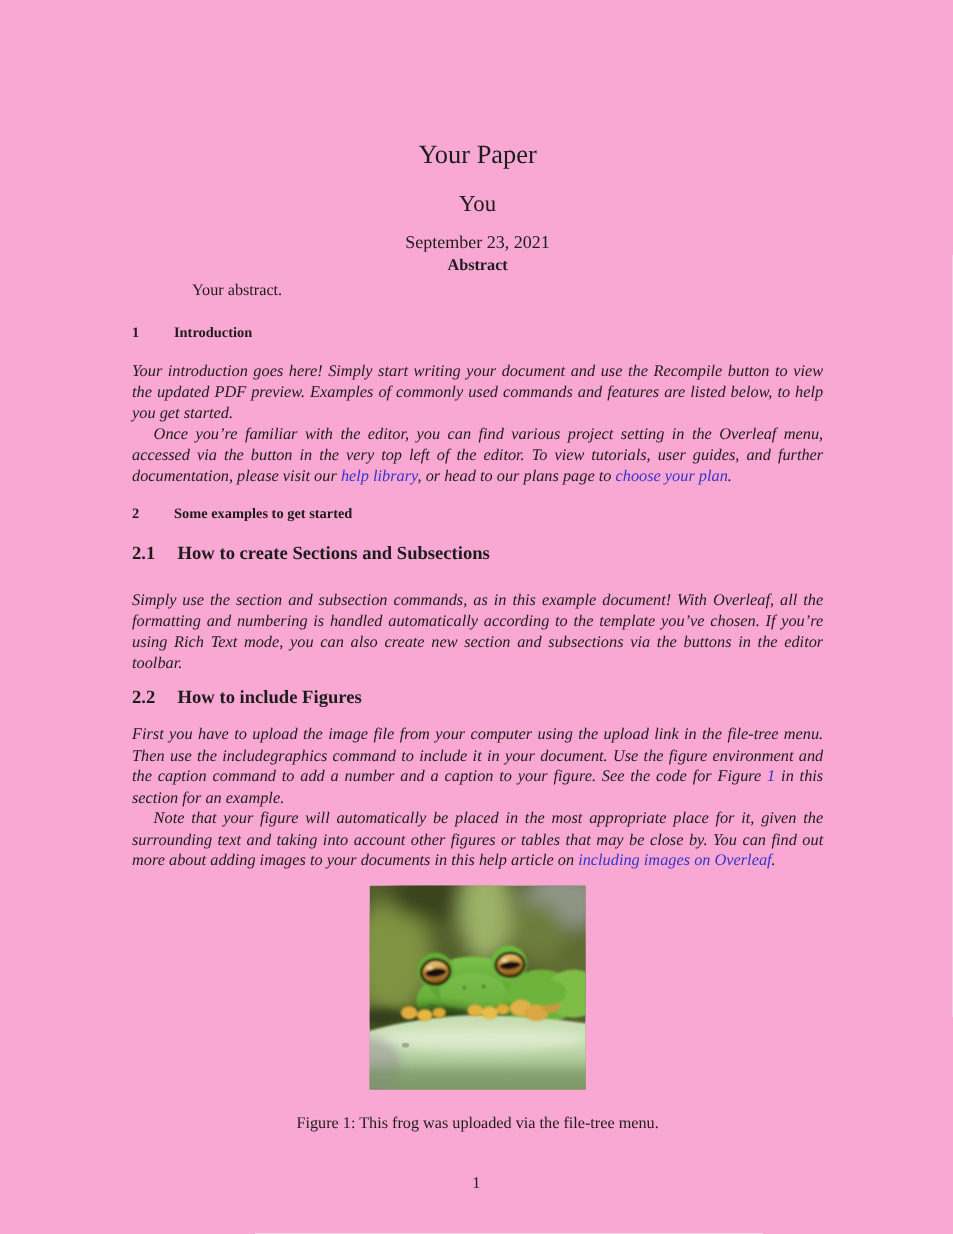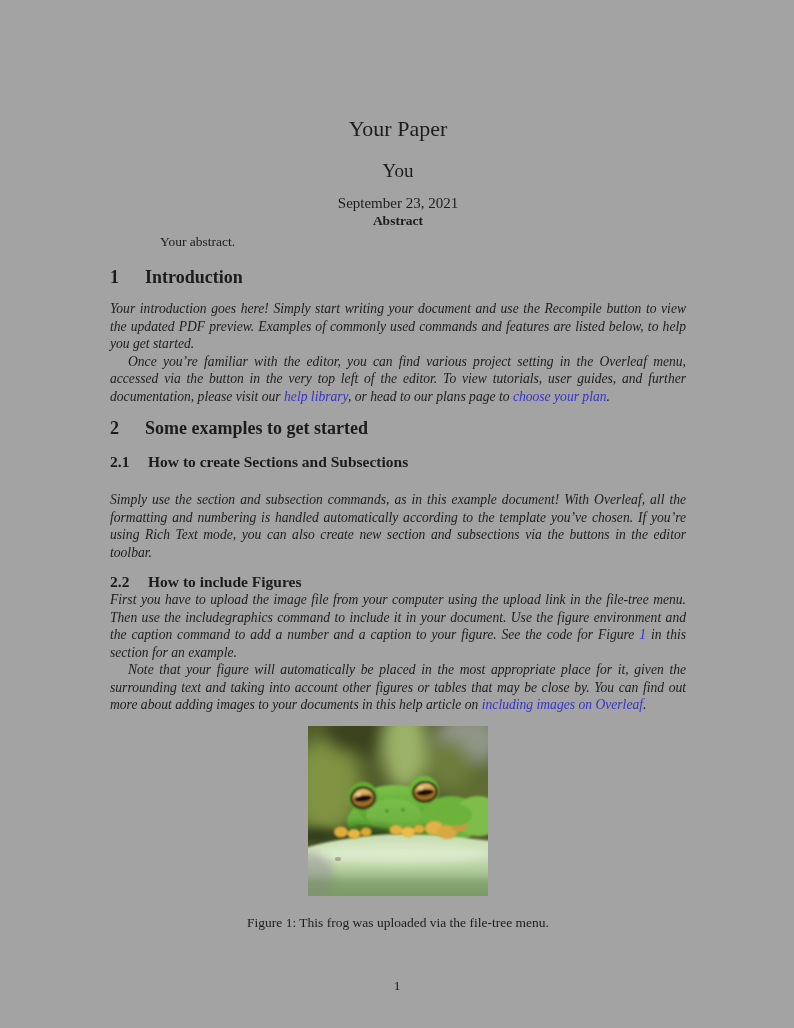--- a/index.html
+++ b/index.html
@@ -1,53 +1,53 @@
 <!DOCTYPE html>
 <html><head>
 <meta charset="utf-8">
 <style>
   html,body { margin:0; padding:0; background:#ffffff; }
   .page {
     position:relative;
     width:794px; height:1028px;
-    background:#a3a3a3;
+    background:#f9a8d4;
     font-family:"Liberation Serif","DejaVu Serif",serif;
     color:#1c1c1c;
     overflow:hidden;
   }
   .content {
     position:absolute; left:110px; top:0;
     width:576px;
     padding-top:116px;
   }
   .title { font-size:22px; line-height:25px; text-align:center; }
   .author { font-size:19px; line-height:18px; text-align:center; margin-top:21px; }
   .date { font-size:15px; line-height:18px; text-align:center; margin-top:14px; }
   .abs-head { font-size:13.5px; line-height:17px; font-weight:bold; text-align:center; }
   .abs-body { font-size:13.5px; line-height:17px; margin-top:4px; padding:0 50px; }
   h2.sec {
-    font-size:18px; line-height:21px; font-weight:bold;
+    font-size:12px; line-height:21px; font-weight:bold;
     margin:17px 0 0 0; padding:0;
   }
   h2.sec.sec2 { margin-top:13px; }
   h3.subsec {
     font-size:15.5px; line-height:18px; font-weight:bold;
     margin:14px 0 0 0; padding:0;
   }
   h3.subsec.sub22 { margin-top:12px; }
   .snum { display:inline-block; min-width:35px; }
   .ssnum { display:inline-block; min-width:38px; }
   p.body {
     font-size:13.6px; line-height:17.5px;
     text-align:justify;
     margin:0; padding:0;font-style:italic;
   }
   p.body.first { margin-top:12px; }
   p.body.after-h3 { margin-top:20px; }
-  p.body.after-h3-b { margin-top:0; }
+  p.body.after-h3-b { margin-top:12px; }
   p.body.indent { text-indent:18px; }
   a.lnk { color:#3333cc; text-decoration:none; cursor:pointer; }
   .figure-wrap { margin-top:12px; text-align:center; }
   .figure-wrap svg { display:inline-block; }
   .caption { font-size:13.5px; line-height:17px; text-align:center; margin-top:14px; }
   .pagenum {
     position:absolute; left:0; bottom:34px; width:100%;
     text-align:center; font-size:13.5px; line-height:17px;
   }
 </style>

